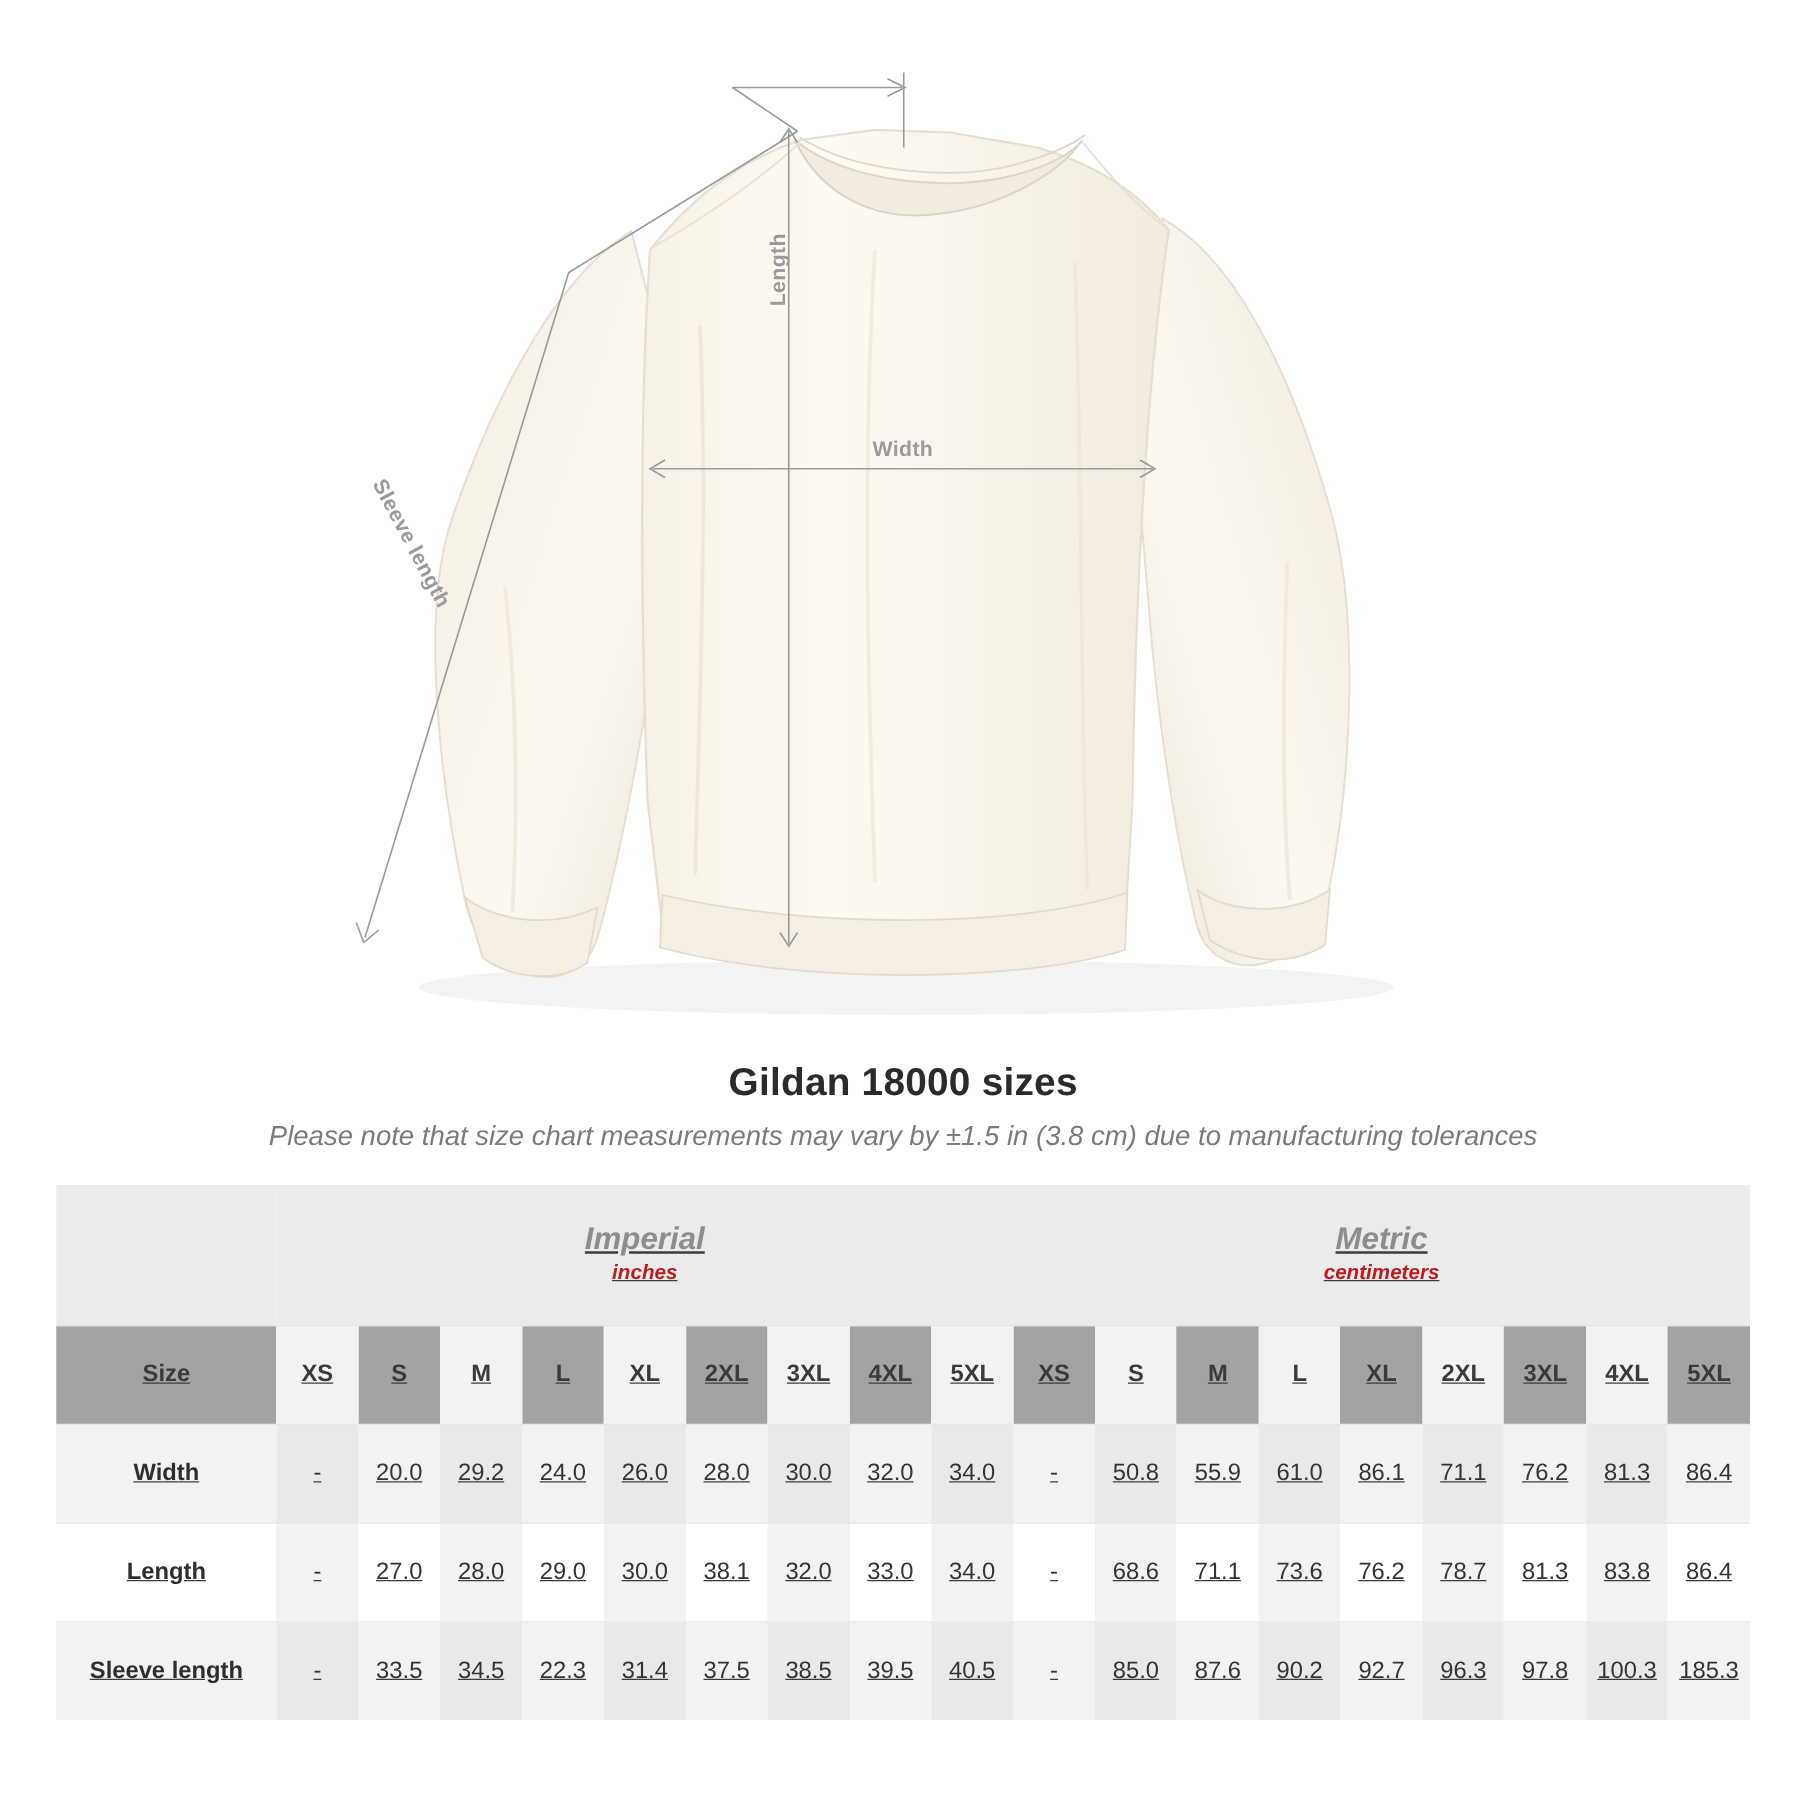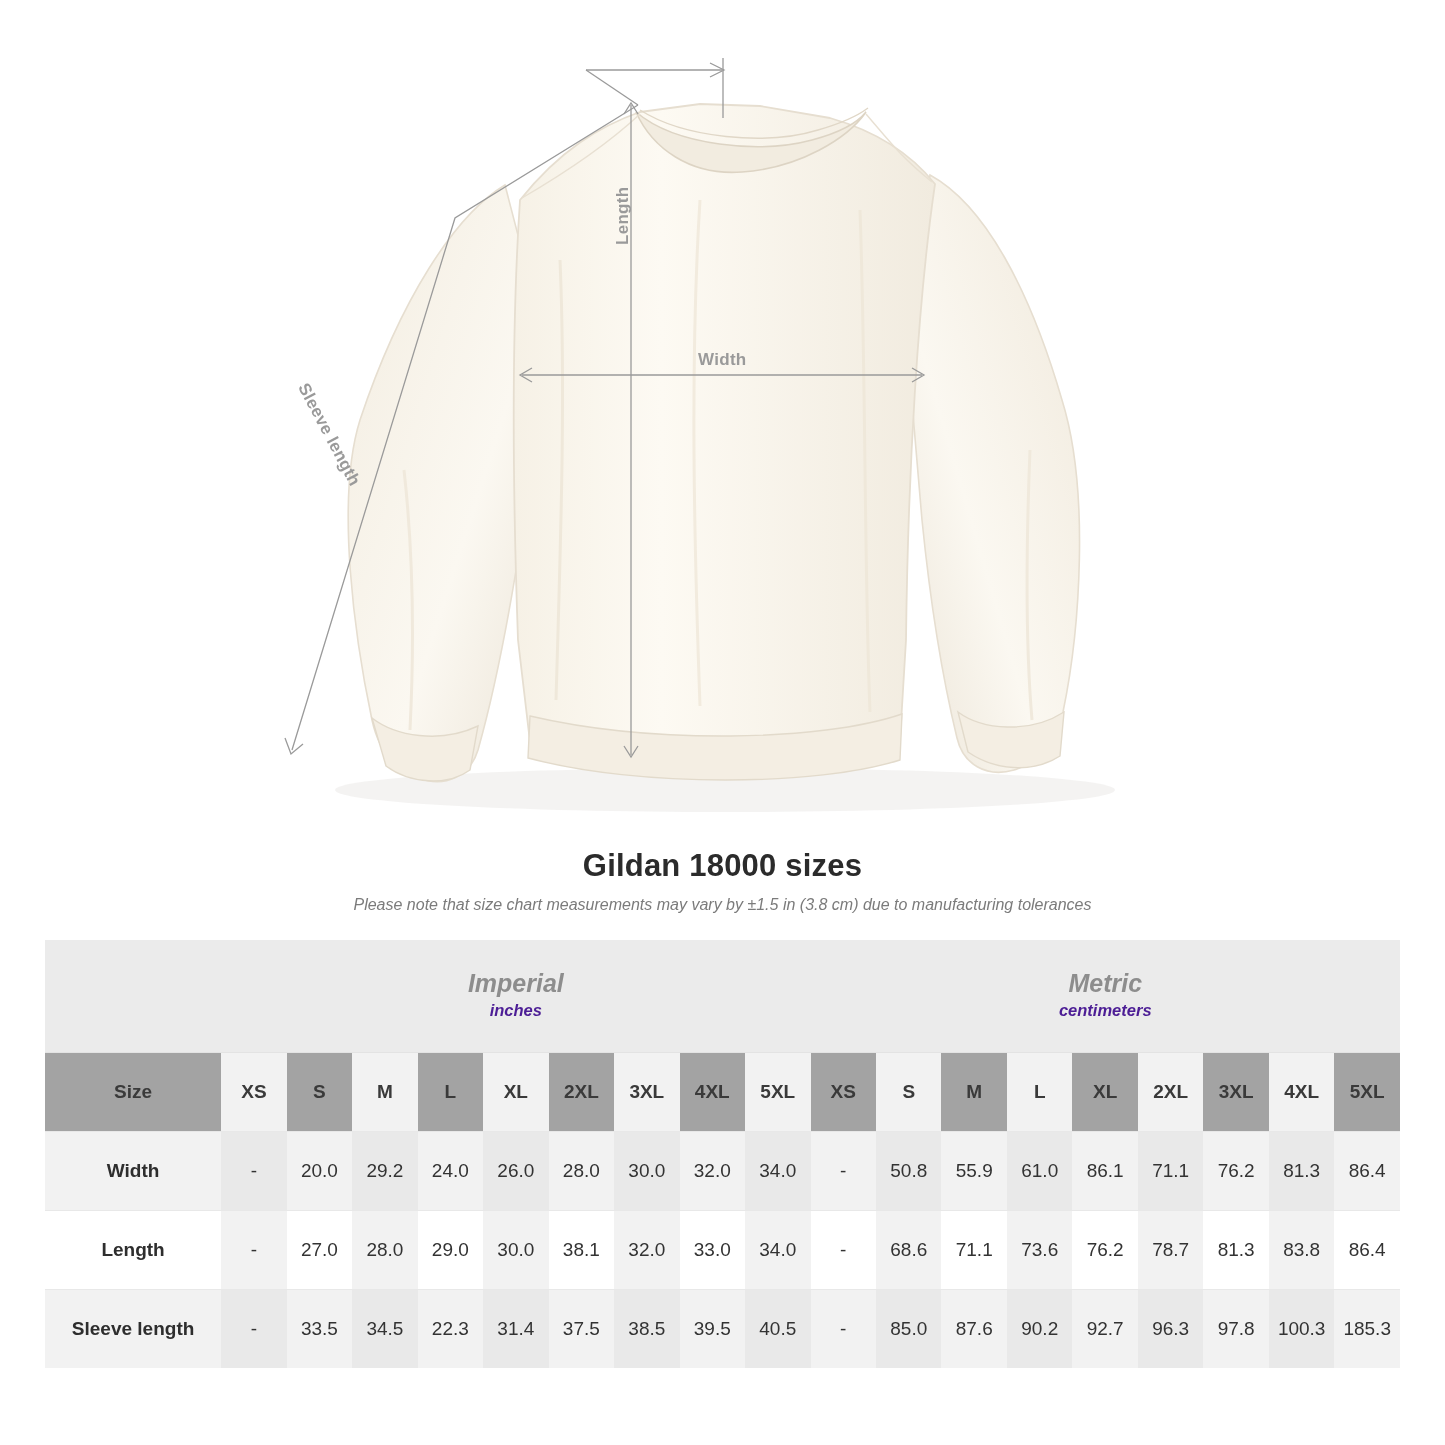--- a/index.html
+++ b/index.html
@@ -66,37 +66,38 @@
     margin-top: 18px;
   }
   .chart-title {
     font-size: 31px;
     font-weight: bold;
     color: #2b2b2b;
     margin: 0 0 12px 0;
     letter-spacing: 0.2px;
   }
   .chart-note {
-    font-size: 16px;
+    font-size: 22px;
     font-style: italic;
     color: #7b7b7b;
     margin: 0;
   }
 
   
   .table-wrap {
     margin-top: 26px;
     padding: 0 45px;
     box-sizing: border-box;
     width: 1445px;
   }
   table.size-table {
     width: 100%;
     border-collapse: collapse;
     table-layout: fixed;
+    text-decoration: underline;
   }
   table.size-table col.rowhead { width: 13.0%; }
   table.size-table col.datacol  { width: 4.833%; }
 
   .unit-head th {
     background: #ebebeb;
     height: 112px;
     vertical-align: middle;
     padding: 0;
   }
@@ -106,21 +107,21 @@
   .unit-name {
     font-size: 25px;
     font-style: italic;
     font-weight: bold;
     color: #8d8d8d;
     line-height: 1.15;
   }
   .unit-sub {
     font-size: 16.5px;
     font-style: italic;
-    color: #4c1d95;
+    color: #b91c1c;
     line-height: 1.5;
   }
 
   .col-head th {
     height: 76px;
     font-size: 19px;
     font-weight: bold;
     color: #3a3a3a;
     background: #a3a3a3;
     vertical-align: middle;

